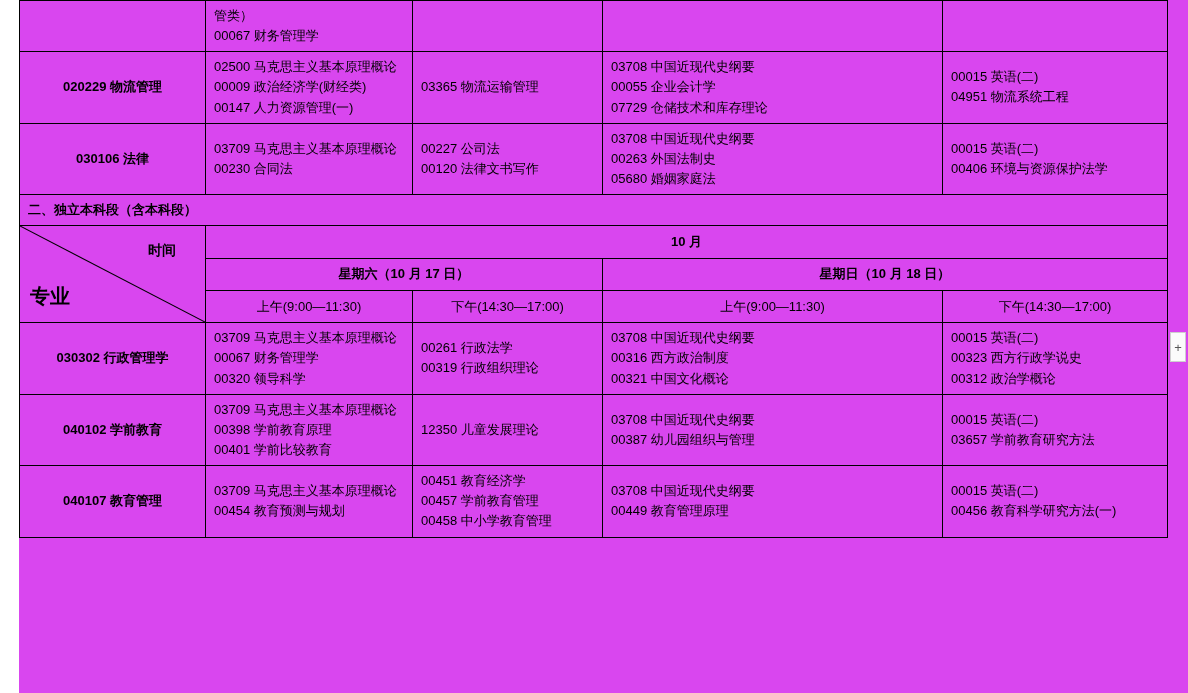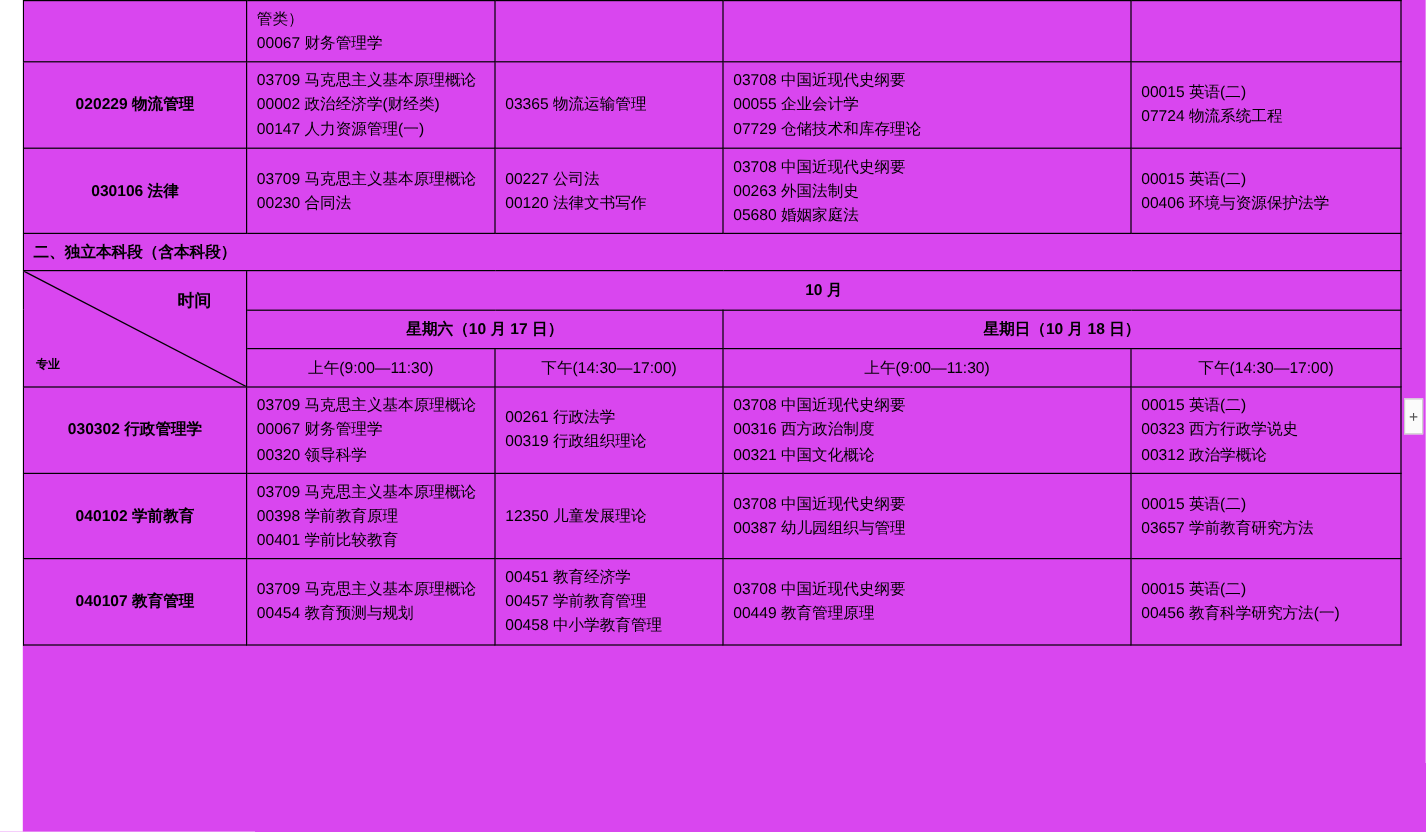--- a/index.html
+++ b/index.html
@@ -83,21 +83,21 @@
     right: 29px;
     top: 14px;
     font-weight: bold;
     font-size: 14px;
   }
   .corner .lbl-major {
     position: absolute;
     left: 10px;
     bottom: 10px;
     font-weight: bold;
-    font-size: 10px;
+    font-size: 20px;
   }
   .first-row td { padding-top: 4px; }
 
   
   .side-plus {
     position: absolute;
     right: 2px;
     top: 332px;
     width: 16px;
     height: 30px;
@@ -140,34 +140,34 @@
           <div>00067 财务管理学</div>
         </td>
         <td class="cell-lines"></td>
         <td class="cell-lines"></td>
         <td class="cell-lines"></td>
       </tr>
 
       <tr>
         <td class="major">020229 物流管理</td>
         <td class="cell-lines">
-          <div>03709 马克思主义基本原理概论  00002 政治经济学(财经类)</div>
+          <div>02500 马克思主义基本原理概论  00009 政治经济学(财经类)</div>
           <div>00147 人力资源管理(一)</div>
         </td>
         <td class="cell-lines">
           <div>03365 物流运输管理</div>
         </td>
         <td class="cell-lines">
           <div>03708 中国近现代史纲要</div>
           <div>00055 企业会计学</div>
           <div>07729 仓储技术和库存理论</div>
         </td>
         <td class="cell-lines">
           <div>00015 英语(二)</div>
-          <div>07724 物流系统工程</div>
+          <div>04951 物流系统工程</div>
         </td>
       </tr>
 
       <tr>
         <td class="major">030106 法律</td>
         <td class="cell-lines">
           <div>03709 马克思主义基本原理概论</div>
           <div>00230 合同法</div>
         </td>
         <td class="cell-lines">

